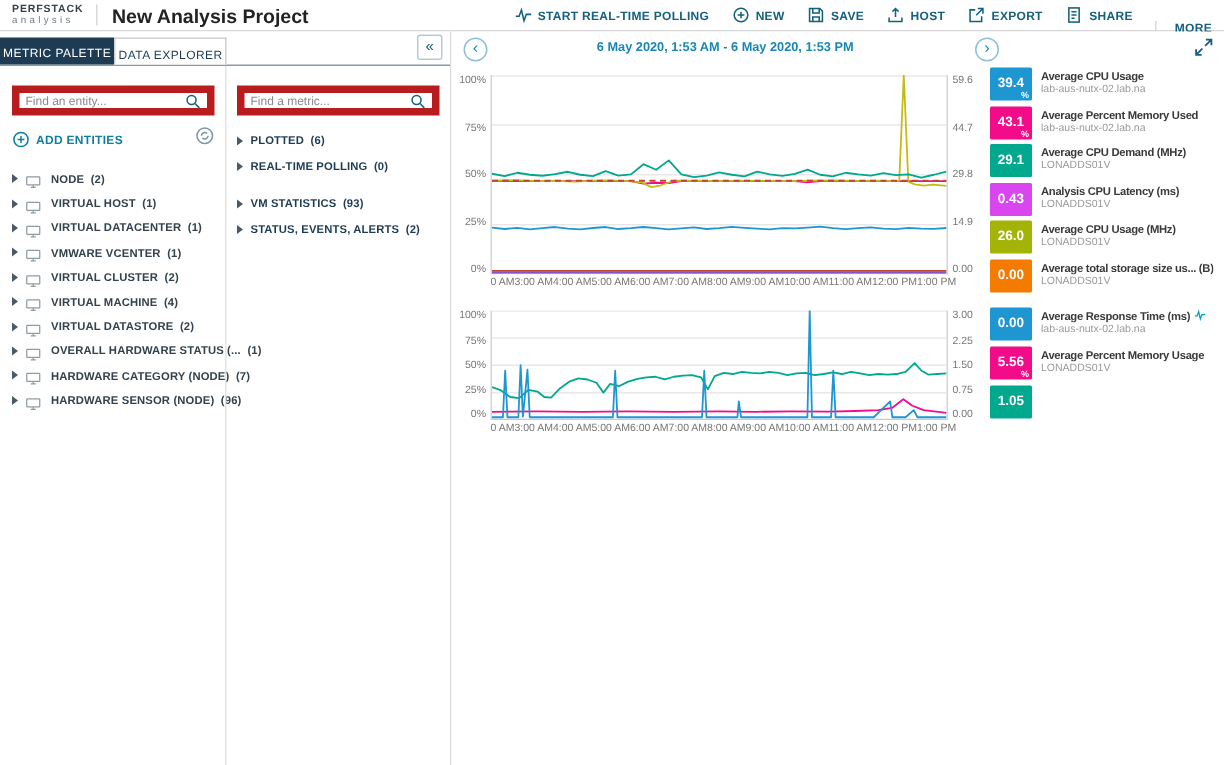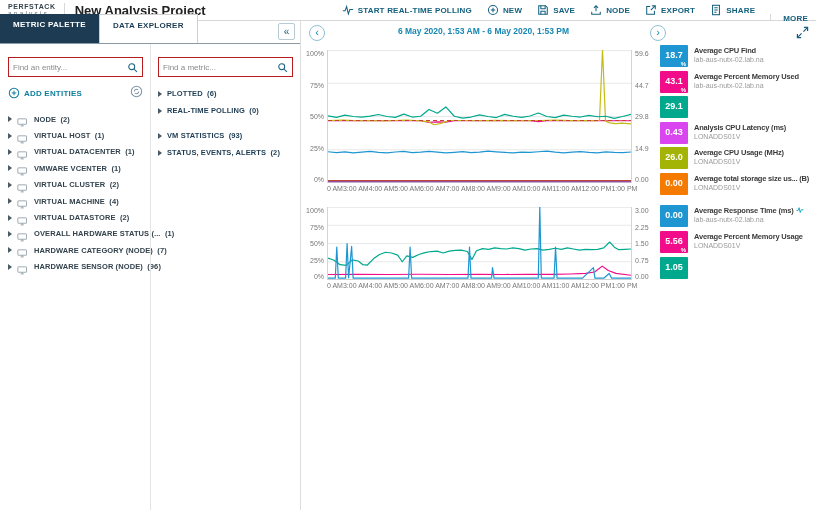--- a/index.html
+++ b/index.html
@@ -19,31 +19,31 @@
   .tb-btn { display:flex; align-items:center; gap:4px; font-size:8px; font-weight:bold;
     color:#14607f; letter-spacing:.2px; cursor:pointer; white-space:nowrap; }
   .tb-btn svg { width:12px; height:12px; stroke:#14607f; fill:none; stroke-width:1.2; }
   .tb-more { border-left:1px solid #d8d8d8; padding-left:12px;margin-top:16px; }
 
   
   .palette { position:absolute; top:21px; left:0; width:301px; bottom:0; background:#fff;
     border-right:1px solid #ddd; }
   .pal-col-divider { position:absolute; top:23px; bottom:0; left:150px; width:1px; background:#e4e4e4; }
   .tabs-row { position:relative; height:23px; border-bottom:1px solid #8a99a3; display:flex; align-items:flex-end; }
-  .tab { height:29px; line-height:21px; padding:0 13px; font-size:8px; font-weight:bold;
+  .tab { height:18px; line-height:21px; padding:0 2px; font-size:8px; font-weight:normal;
     letter-spacing:.3px; cursor:pointer; }
   .tab.active { background:#1d3c53; color:#fff; }
   .tab.inactive { background:#fff; color:#1d3c53; border:1px solid #cfcfcf; border-bottom:none; }
   .collapse-btn { position:absolute; right:5px; top:2px; width:17px; height:17px;
     border:1px solid #b9cad3; border-radius:2px; color:#14607f; font-size:10px; line-height:15px;
     text-align:center; cursor:pointer; background:#fff; }
   .pal-col { position:absolute; top:23px; }
   .pal-col.c1 { left:8px; width:135px; }
   .pal-col.c2 { left:158px; width:135px; }
-  .searchbox { margin-top:13px; height:20px; border:1px solid #b91c1c; display:flex; align-items:center;
+  .searchbox { margin-top:13px; height:20px; border:5px solid #b91c1c; display:flex; align-items:center;
     padding:0 4px; background:#fff; }
   .searchbox input { border:none; outline:none; flex:1; font-size:8px; color:#555; min-width:0;
     font-family:"Liberation Sans", sans-serif; }
   .searchbox input::placeholder { color:#8a8a8a; }
   .searchbox svg { width:11px; height:11px; stroke:#14607f; fill:none; stroke-width:1.3; flex:none; }
   .add-row { margin-top:7px; height:18px; display:flex; align-items:center; justify-content:space-between; }
   .add-left { display:flex; align-items:center; gap:4px; color:#0f7fa0; font-size:8px; font-weight:bold;
     letter-spacing:.2px; cursor:pointer; }
   .add-left svg { width:12px; height:12px; stroke:#0f7fa0; fill:none; stroke-width:1.2; }
   .swap-btn svg { width:13px; height:13px; stroke:#7e95a3; fill:none; stroke-width:1.1; cursor:pointer; }
@@ -134,21 +134,21 @@
             <path d="M2 2h8l2 2v8H2z"></path>
             <path d="M4.5 2v3.5h5V2M4.5 12V8.5h5V12"></path>
           </svg>
           <span>SAVE</span>
         </div>
         <div class="tb-btn">
           <svg viewBox="0 0 14 14">
             <path d="M2 9v3h10V9"></path>
             <path d="M7 8.5V2M4.6 4.4L7 2l2.4 2.4"></path>
           </svg>
-          <span>NODE</span>
+          <span>HOST</span>
         </div>
         <div class="tb-btn">
           <svg viewBox="0 0 14 14">
             <path d="M6 3H2v9h9V8"></path>
             <path d="M8 2h4v4M12 2L6.8 7.2"></path>
           </svg>
           <span>EXPORT</span>
         </div>
         <div class="tb-btn">
           <svg viewBox="0 0 14 14">
@@ -412,39 +412,45 @@
               <span>12:00 PM</span>
               <span>1:00 PM</span>
               <span></span>
             </div>
         </div>
       </div>
 
       <div class="legend-col">
         <div class="legend-group g1" id="c0-legend">
             <div class="legend-item li-h1">
-              <div class="lg-badge" style="background:#1e96d2"><span>18.7</span><span class="unit">%</span></div>
-              <div class="lg-text">
-                <div class="lg-title">
-                  <span>Average CPU Find</span>
+              <div class="lg-badge" style="background:#1e96d2"><span>39.4</span><span class="unit">%</span></div>
+              <div class="lg-text">
+                <div class="lg-title">
+                  <span>Average CPU Usage</span>
                 </div>
                 <div class="lg-sub">lab-aus-nutx-02.lab.na</div>
               </div>
             </div>
             <div class="legend-item li-h1">
               <div class="lg-badge" style="background:#f20c8a"><span>43.1</span><span class="unit">%</span></div>
               <div class="lg-text">
                 <div class="lg-title">
                   <span>Average Percent Memory Used</span>
                 </div>
                 <div class="lg-sub">lab-aus-nutx-02.lab.na</div>
               </div>
             </div>
             <div class="legend-item li-h1">
               <div class="lg-badge" style="background:#00a88e"><span>29.1</span></div>
+              <div class="lg-text">
+                <div class="lg-title">
+                  <span>Average CPU Demand (MHz)</span>
+                </div>
+                <div class="lg-sub">LONADDS01V</div>
+              </div>
             </div>
             <div class="legend-item li-h1">
               <div class="lg-badge" style="background:#d946ef"><span>0.43</span></div>
               <div class="lg-text">
                 <div class="lg-title">
                   <span>Analysis CPU Latency (ms)</span>
                 </div>
                 <div class="lg-sub">LONADDS01V</div>
               </div>
             </div>

